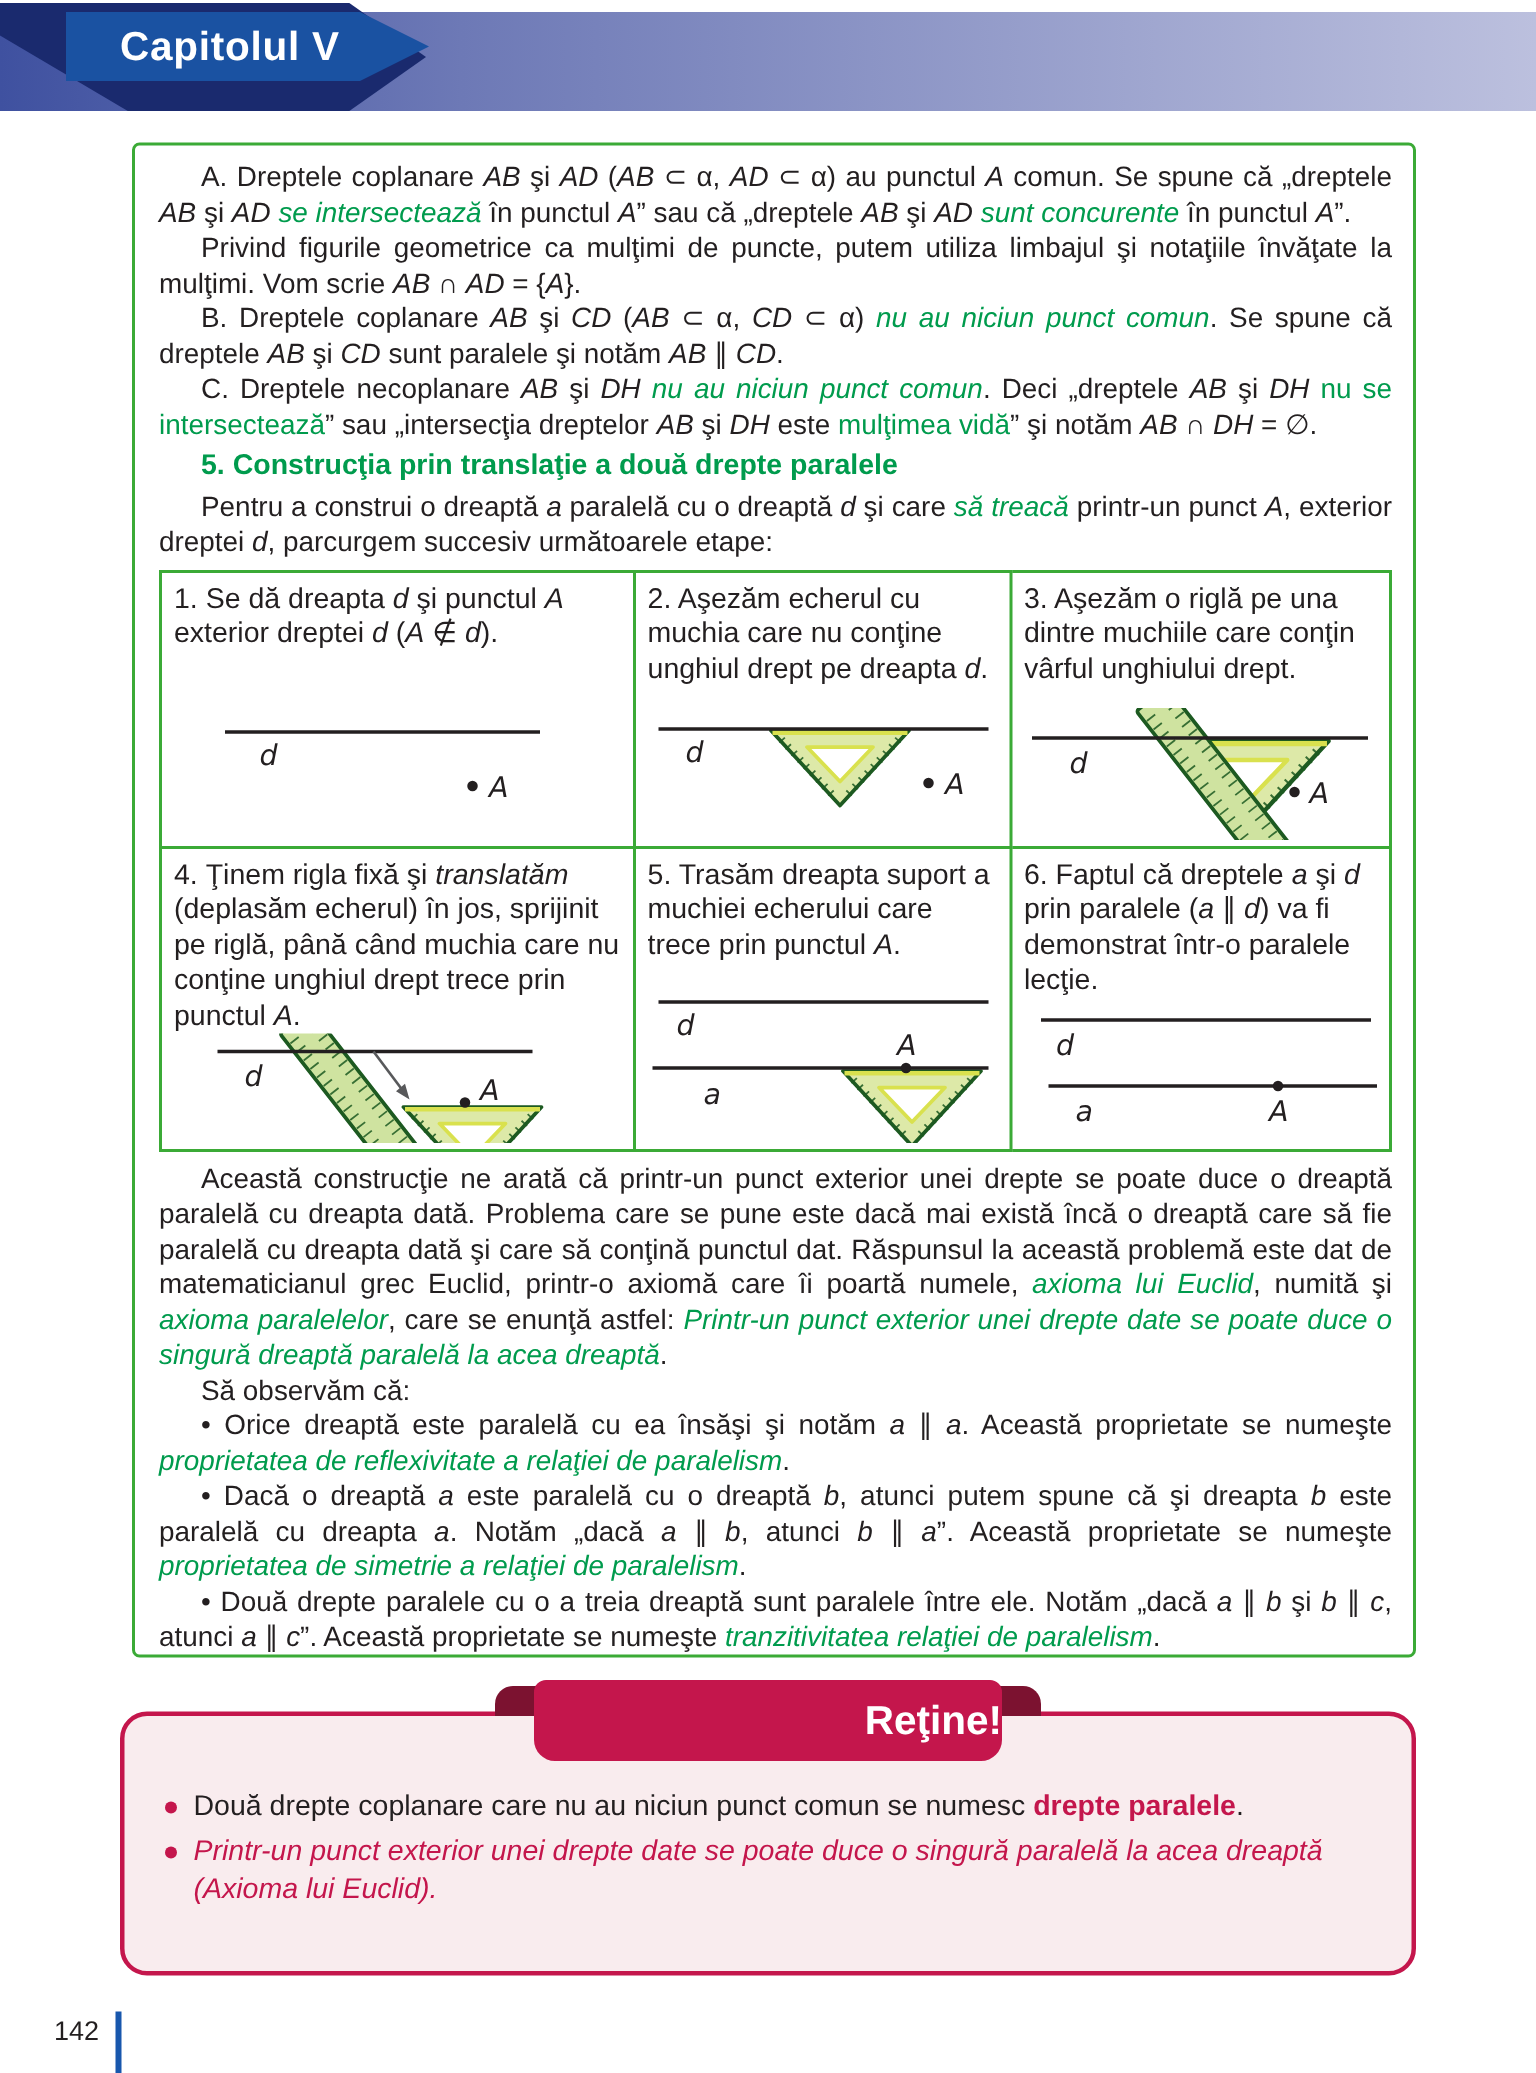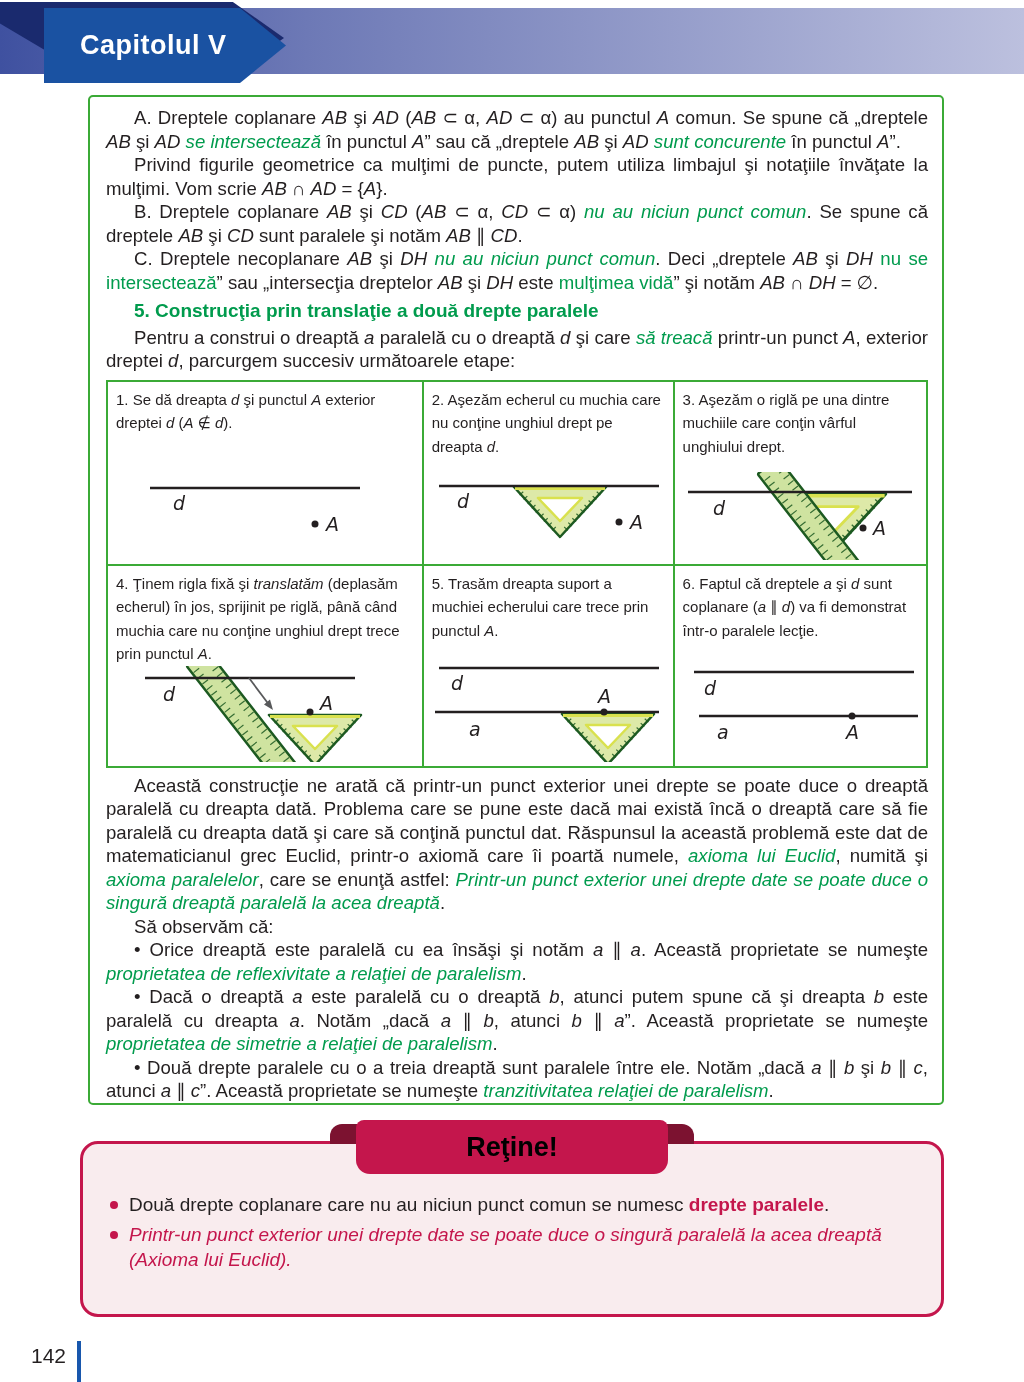--- a/index.html
+++ b/index.html
@@ -8,21 +8,21 @@
   }
   *{box-sizing:border-box;}
   body{margin:0;background:#fff;font-family:"Liberation Sans","DejaVu Sans",sans-serif;color:var(--ink);}
   .page{position:relative;width:1024px;height:1382px;background:#fff;overflow:hidden;}
 
   
   .hdr-band{position:absolute;left:0;top:8px;width:100%;height:66px;
     background:linear-gradient(90deg,#3f51a0 0%,#6d79b6 30%,#bcc0de 100%);}
   .hdr-dark{position:absolute;left:0;top:2px;width:284px;height:72px;background:var(--navy);
     clip-path:polygon(0 0,82% 0,100% 50%,82% 100%,30% 100%,0 30%);}
-  .hdr-arrow{position:absolute;left:44px;top:8px;width:242px;height:75px;background:var(--blue);
+  .hdr-arrow{position:absolute;left:44px;top:8px;width:242px;height:46px;background:var(--blue);
     clip-path:polygon(0 0,81% 0,100% 50%,81% 100%,0 100%);display:flex;align-items:center;}
   .hdr-title{color:#fff;font-weight:bold;font-size:27px;letter-spacing:.5px;padding-left:36px;}
 
   
   .content-box{position:absolute;left:88px;top:95px;width:856px;height:1010px;background:#fff;
     border:2px solid var(--green_border);border-radius:5px;padding:9px 14px 6px 16px;overflow:hidden;}
   .para{margin:0;font-size:18.6px;line-height:23.5px;text-align:justify;}
   .indent{text-indent:28px;}
   .green-heading{margin:5px 0 3px 0;color:var(--green);font-size:19px;line-height:23.5px;
     font-weight:bold;text-indent:28px;}
@@ -32,43 +32,43 @@
   .s-gi{color:var(--green);font-style:italic;}
   .s-cb{color:var(--crimson);font-weight:bold;}
   .s-ci{color:var(--crimson);font-style:italic;}
 
   
   .steps-table{width:100%;border-collapse:collapse;table-layout:fixed;margin:7px 0 6px 0;}
   .steps-table td{border:2px solid var(--green_border);vertical-align:top;padding:6px 8px 4px 8px;}
   .steps-table .cell{display:flex;flex-direction:column;overflow:hidden;}
   .row1 .cell{height:172px;}
   .row2 .cell{height:190px;}
-  .cell-text{font-size:15px;line-height:23.5px;}
+  .cell-text{font-size:19px;line-height:23.5px;}
   .fig{margin-top:auto;align-self:center;flex:0 0 auto;}
   .fig-label{font-family:"DejaVu Sans",sans-serif;font-style:italic;font-size:19px;fill:var(--ink);}
   .fig-line{stroke:var(--ink);stroke-width:2.4;}
   .fig-dot{fill:var(--ink);}
 
   
   .retine{position:absolute;left:80px;top:1141px;width:864px;height:176px;background:var(--pink_bg);
     border:3px solid var(--crimson);border-radius:18px;}
   .banner-wrap{position:absolute;top:-24px;left:50%;transform:translateX(-50%);width:312px;height:54px;}
   .fold{position:absolute;top:4px;width:46px;height:20px;background:var(--crimson_dark);
     border-radius:12px 12px 0 0;}
   .fold-l{left:-26px;} .fold-r{right:-26px;}
   .retine-banner{position:absolute;inset:0;background:var(--crimson);border-radius:8px 8px 14px 14px;
-    display:flex;align-items:center;justify-content:center;color:#000000;font-weight:bold;font-size:27px;}
+    display:flex;align-items:center;justify-content:flex-end;color:#ffffff;font-weight:bold;font-size:27px;}
   .retine-list{margin:0;padding:44px 40px 8px 20px;list-style:none;}
   .retine-list li{position:relative;padding-left:26px;font-size:19px;line-height:25.5px;margin:4px 0;
     text-align:left;}
   .retine-list li::before{content:"";position:absolute;left:7px;top:9px;width:8px;height:8px;
     border-radius:50%;background:var(--crimson);}
 
   
-  .page-no{position:absolute;left:18px;top:1344px;width:48px;text-align:right;font-size:21px;}
+  .page-no{position:absolute;left:18px;top:1344px;width:48px;text-align:right;font-size:18px;}
   .page-no-bar{position:absolute;left:77px;top:1341px;width:4px;height:42px;background:#1857AD;}
 </style>
 </head>
 <body>
 
 <svg width="0" height="0" style="position:absolute" aria-hidden="true">
   <defs>
     <g id="echer">
       <polygon points="0,0 92,0 46,50" fill="#dde9a8" stroke="#1d5a21" stroke-width="2.5" stroke-linejoin="round"></polygon>
       <line x1="1" y1="1.5" x2="91" y2="1.5" stroke="#d9e14e" stroke-width="3"></line>
@@ -167,21 +167,21 @@
               <text class="fig-label" x="20" y="32">d</text>
               <line class="fig-line" x1="4" y1="54" x2="228" y2="54"></line>
               <text class="fig-label" x="38" y="78">a</text>
               <circle class="fig-dot" cx="173" cy="54" r="3.5"></circle>
               <text class="fig-label" x="167" y="45">A</text>
             </svg>
           </div>
         </td>
         <td>
           <div class="cell">
-            <div class="cell-text"><span class="s-n">6. Faptul că dreptele </span><span class="s-i">a</span><span class="s-n"> şi </span><span class="s-i">d</span><span class="s-n"> sunt coplanare (</span><span class="s-i">a</span><span class="s-n"> ∥ </span><span class="s-i">d</span><span class="s-n">) va fi demonstrat într-o paralele lecţie.</span></div>
+            <div class="cell-text"><span class="s-n">6. Faptul că dreptele </span><span class="s-i">a</span><span class="s-n"> şi </span><span class="s-i">d</span><span class="s-n"> prin paralele (</span><span class="s-i">a</span><span class="s-n"> ∥ </span><span class="s-i">d</span><span class="s-n">) va fi demonstrat într-o paralele lecţie.</span></div>
             <svg class="fig" width="240" height="104" viewBox="0 0 240 104">
               <line class="fig-line" x1="14" y1="14" x2="234" y2="14"></line>
               <text class="fig-label" x="24" y="37">d</text>
               <line class="fig-line" x1="19" y1="58" x2="239" y2="58"></line>
               <text class="fig-label" x="37" y="81">a</text>
               <circle class="fig-dot" cx="172" cy="58" r="3.5"></circle>
               <text class="fig-label" x="166" y="81">A</text>
             </svg>
           </div>
         </td>

